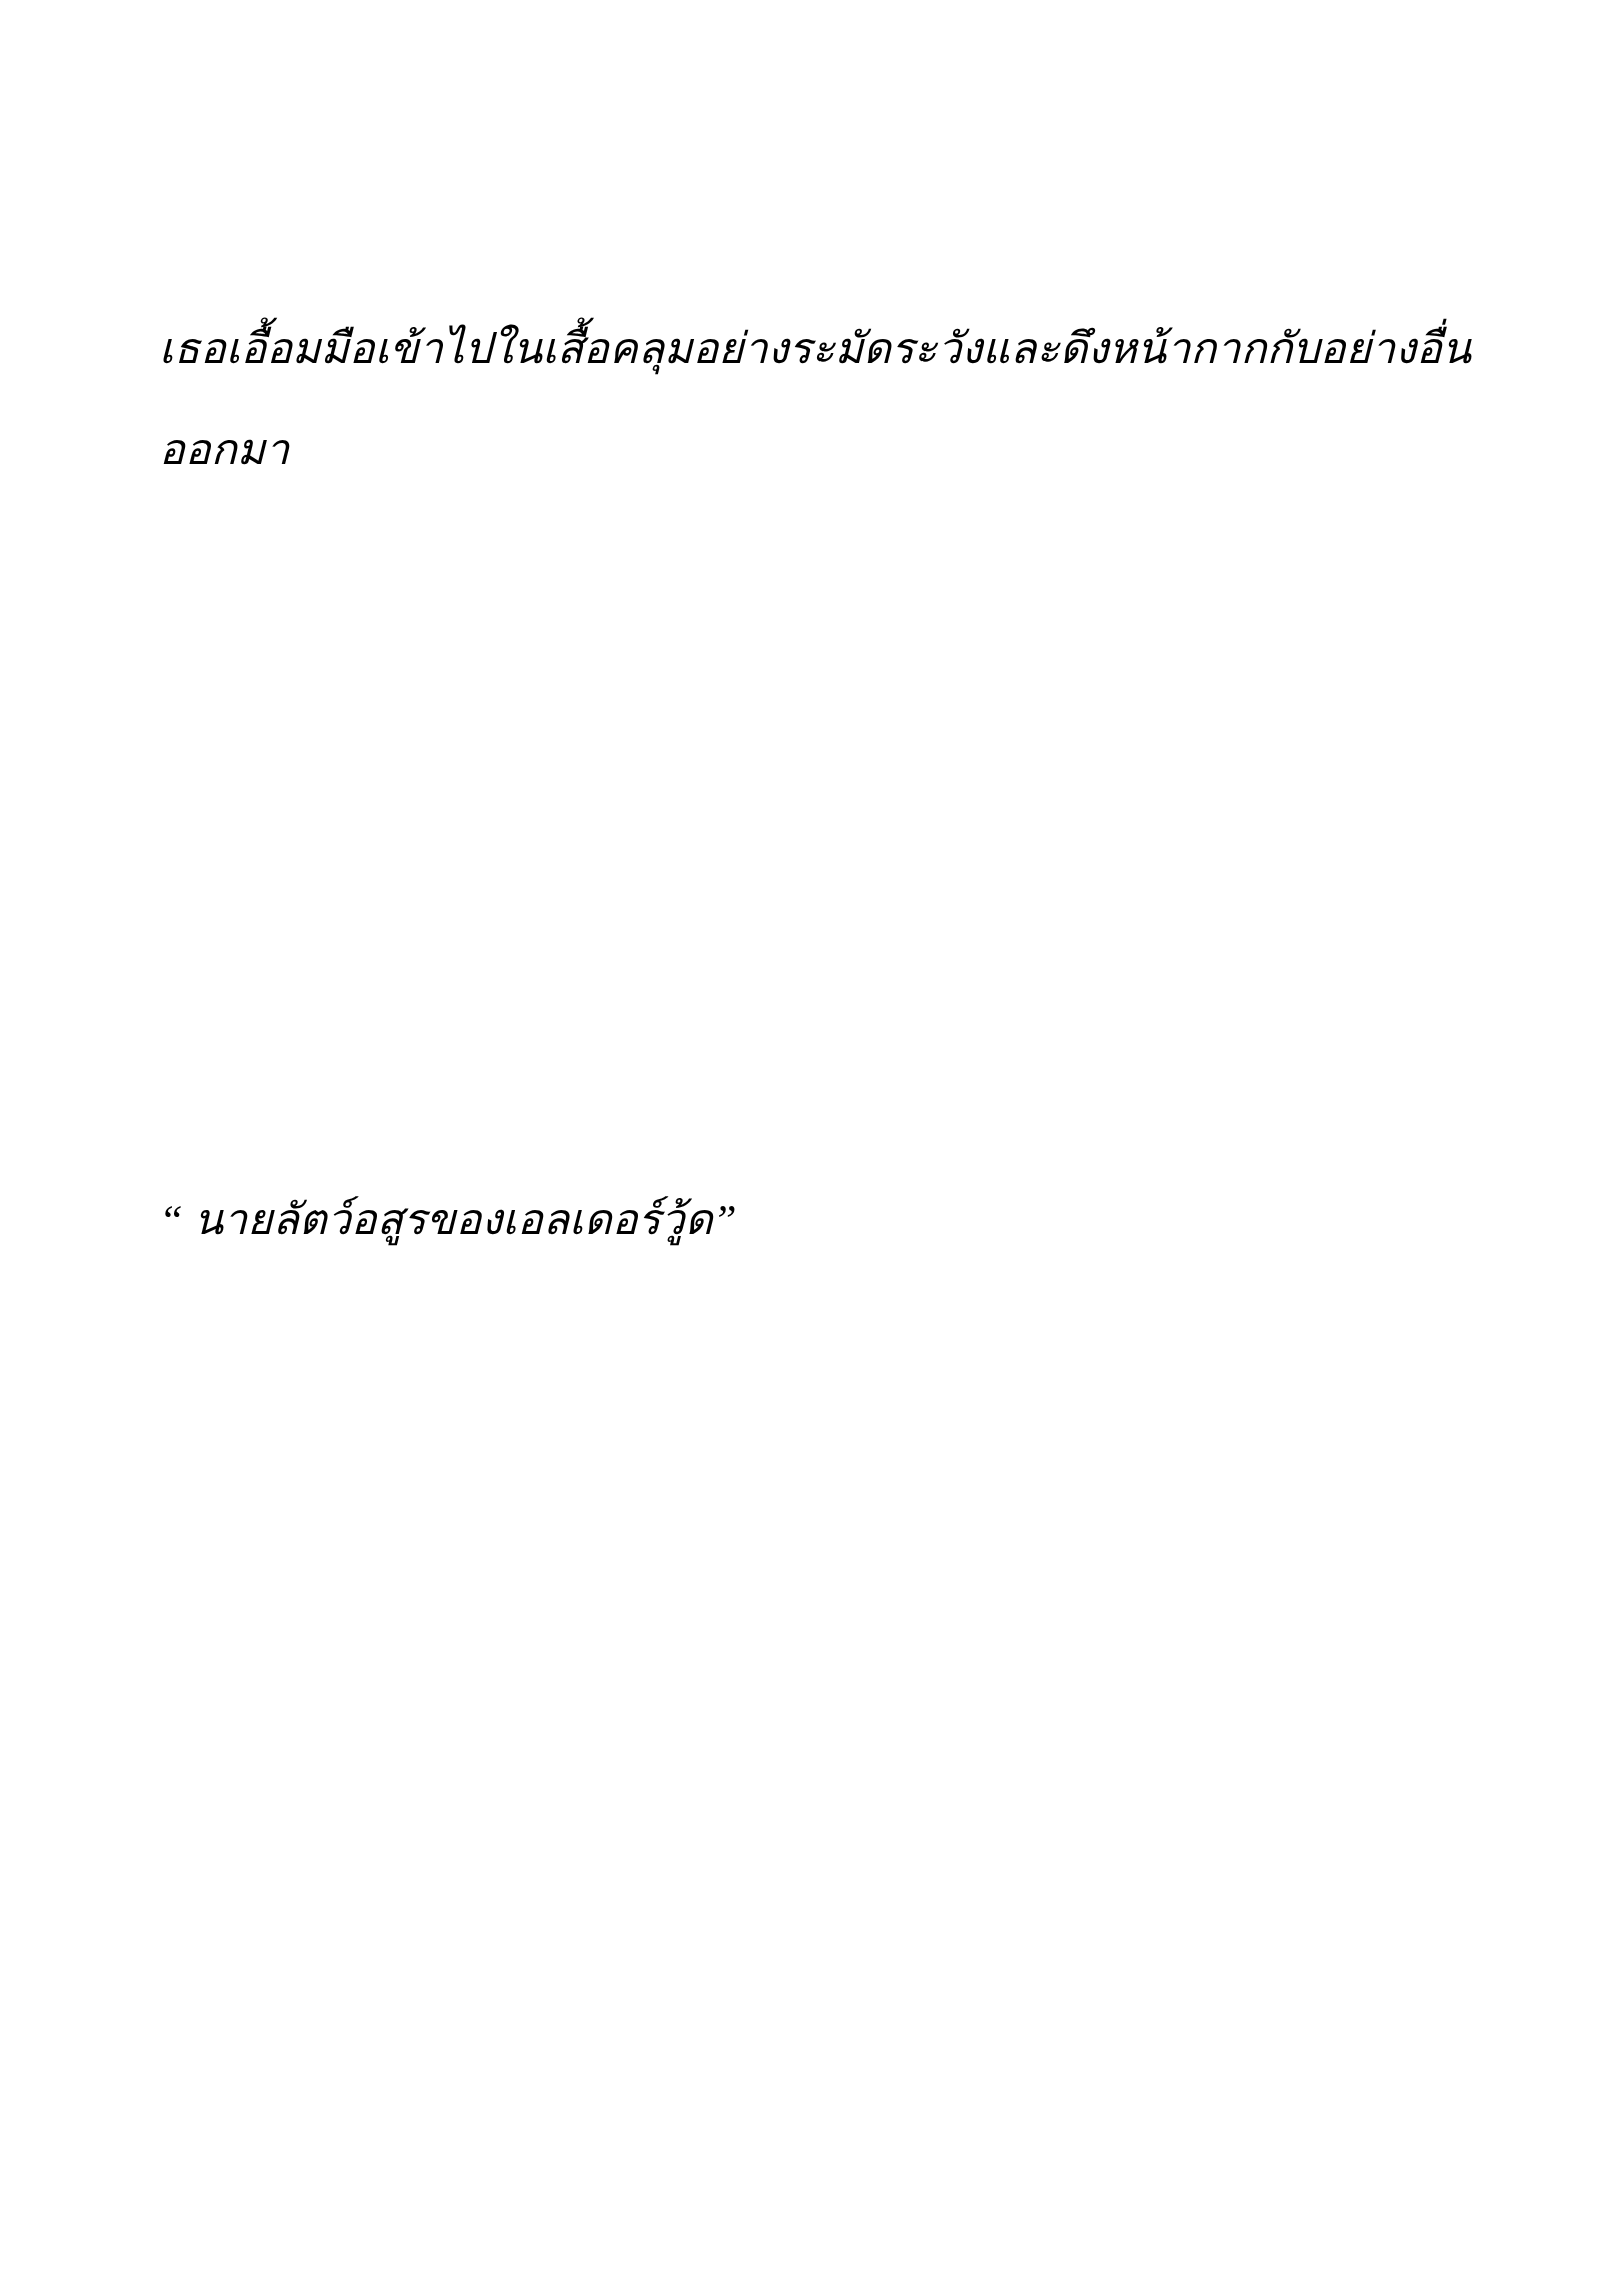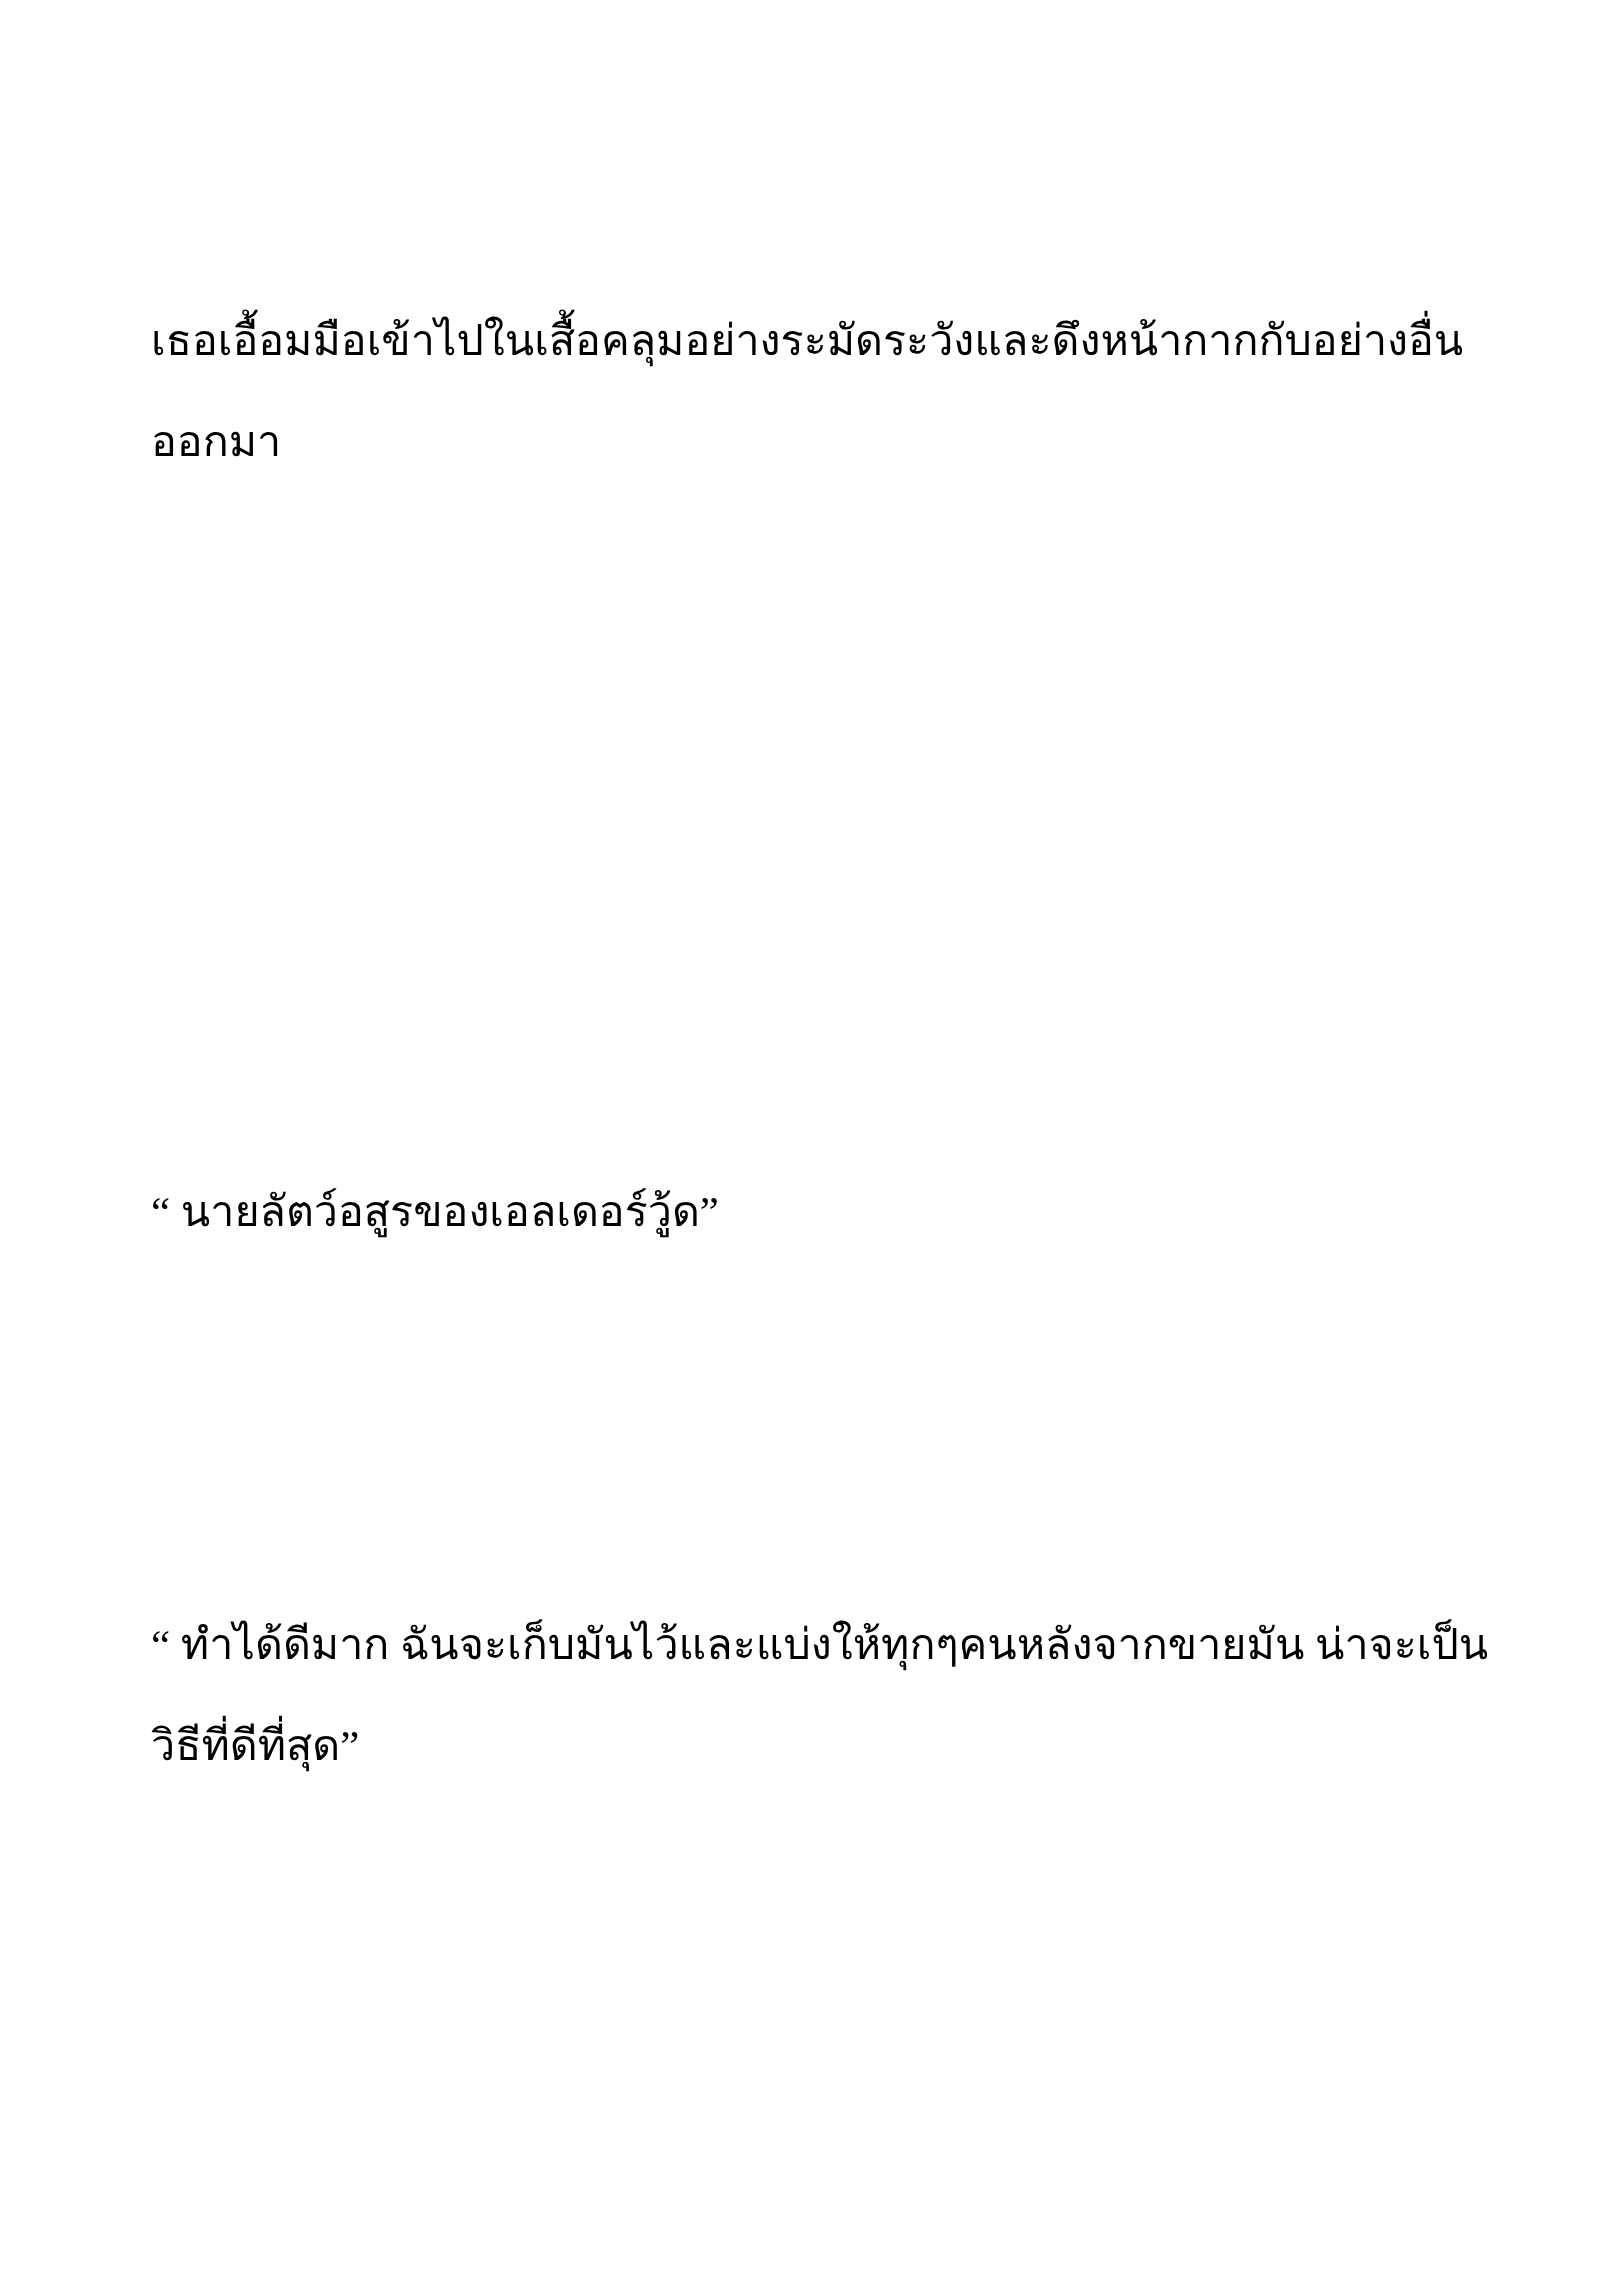--- a/index.html
+++ b/index.html
@@ -13,37 +13,37 @@
     height: 2293px;
     background: #ffffff;
     color: #000000;
     font-family: "Liberation Serif", "DejaVu Serif", serif;
     overflow: hidden;
   }
   .para {
     position: absolute;
     left: 147px;
     width: 1348px;
-    margin: 4px;
+    margin: 12px;
     font-size: 43px;
     line-height: 101px;
     white-space: pre-wrap;
     word-break: normal;
+    font-style: italic;
   }
   
   .p1 { top: 286px; }
   .p2 { top: 505px; }
   .p3 { top: 720px; }
   .p4 { top: 933px; }
   .p5 { top: 1157px; }
   .p6 { top: 1370px; }
   .p7 { top: 1590px; }
   .p8 { top: 1903px; }
 </style>
 </head>
 <body>
 
 <div class="page">
   <p class="para p1">เธอเอื้อมมือเข้าไปในเสื้อคลุมอย่างระมัดระวังและดึงหน้ากากกับอย่างอื่นออกมา</p>
   <p class="para p5">“ นายลัตว์อสูรของเอลเดอร์วู้ด”</p>
-  <p class="para p7">“ ทำได้ดีมาก ฉันจะเก็บมันไว้และแบ่งให้ทุกๆคนหลังจากขายมัน น่าจะเป็นวิธีที่ดีที่สุด”</p>
 </div>
 
 
 </body></html>

